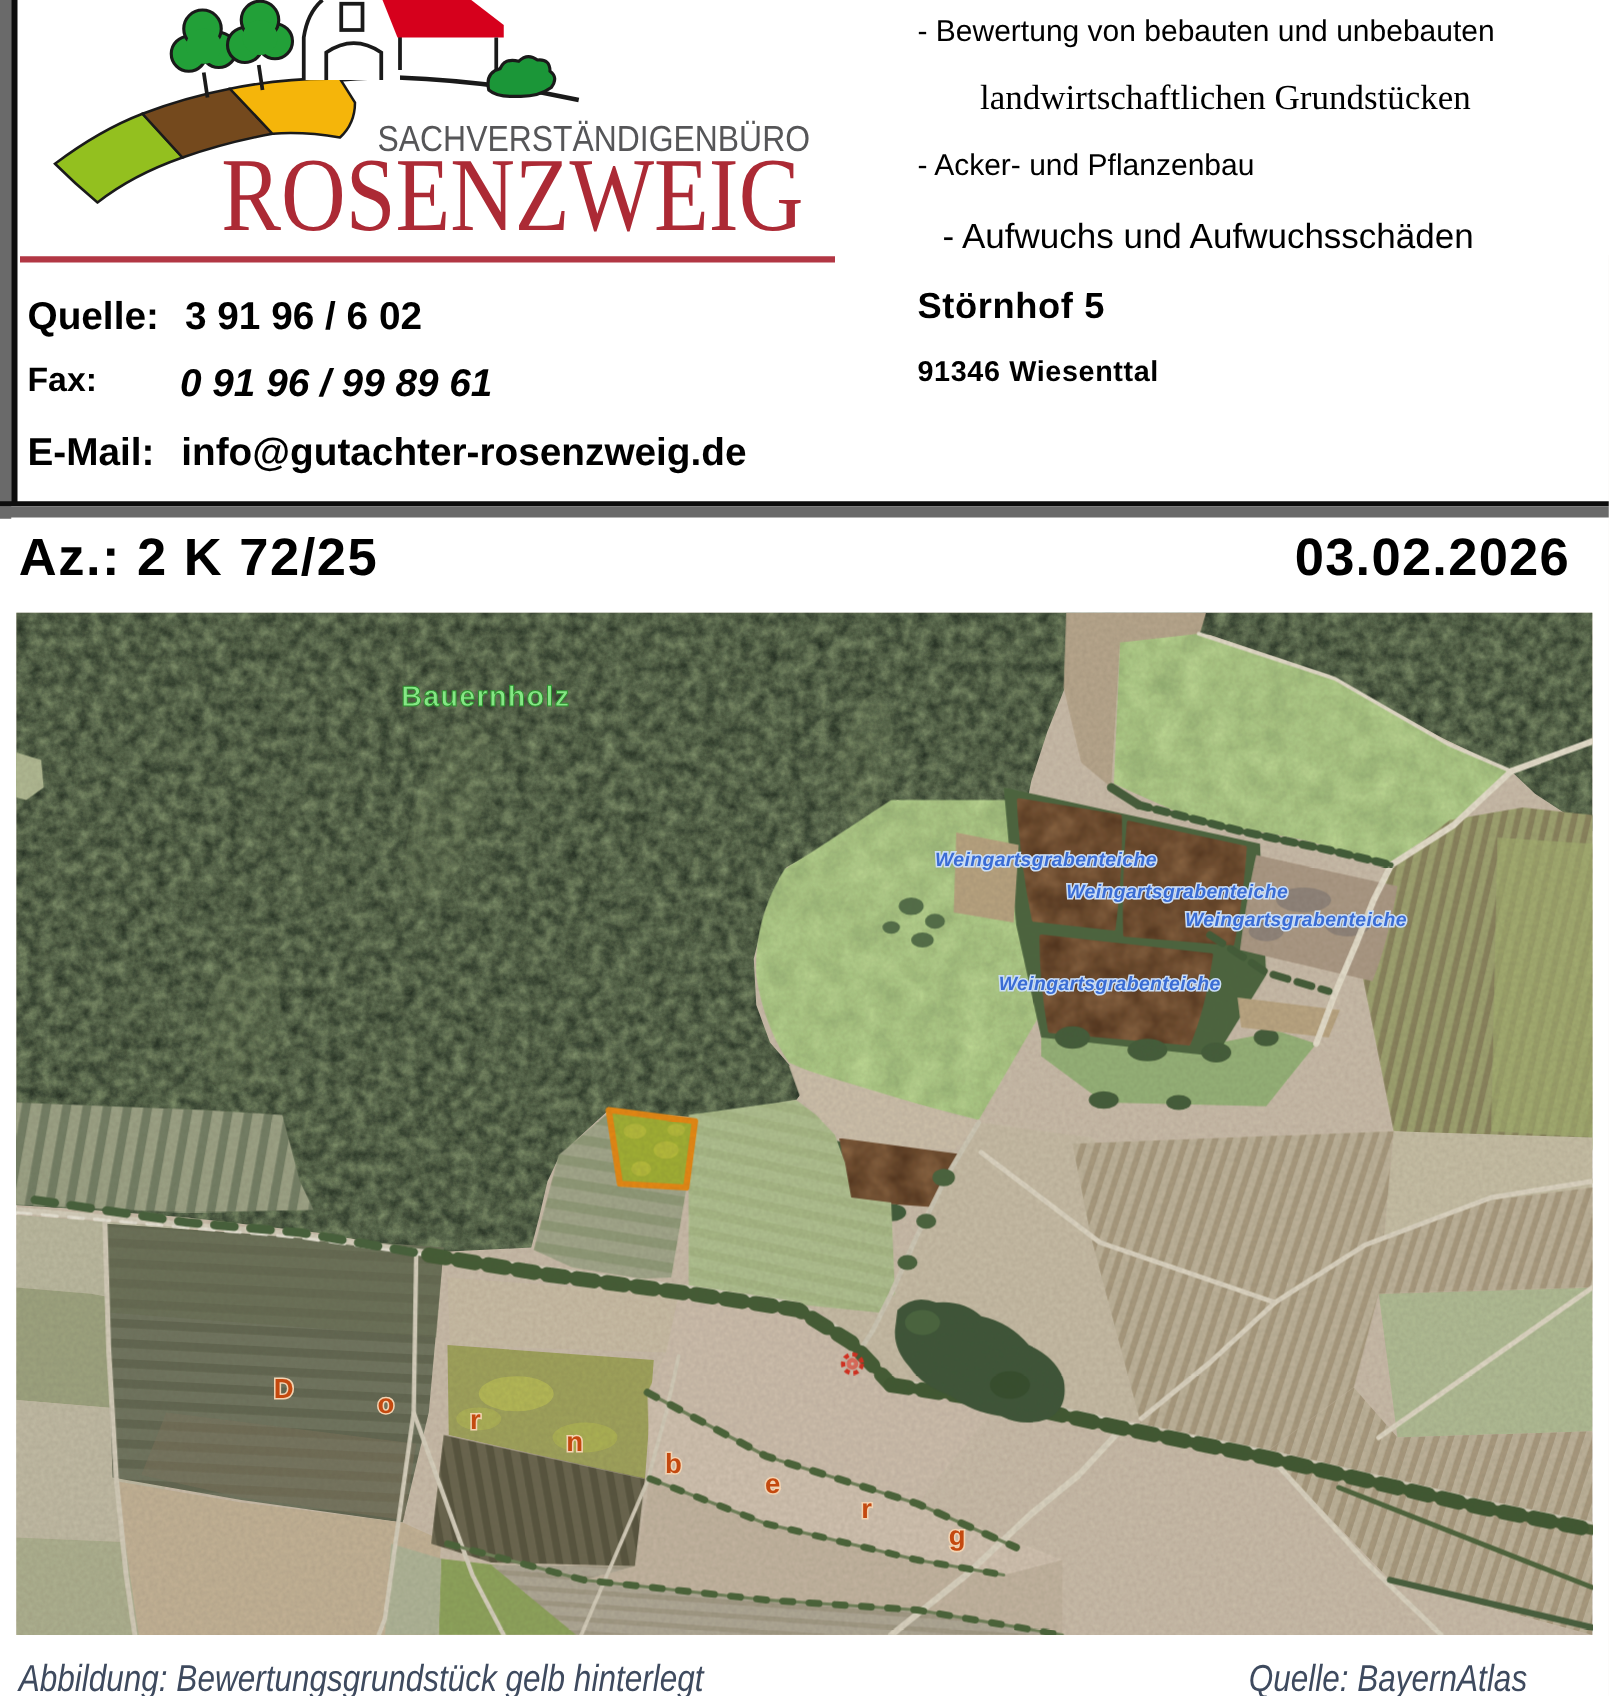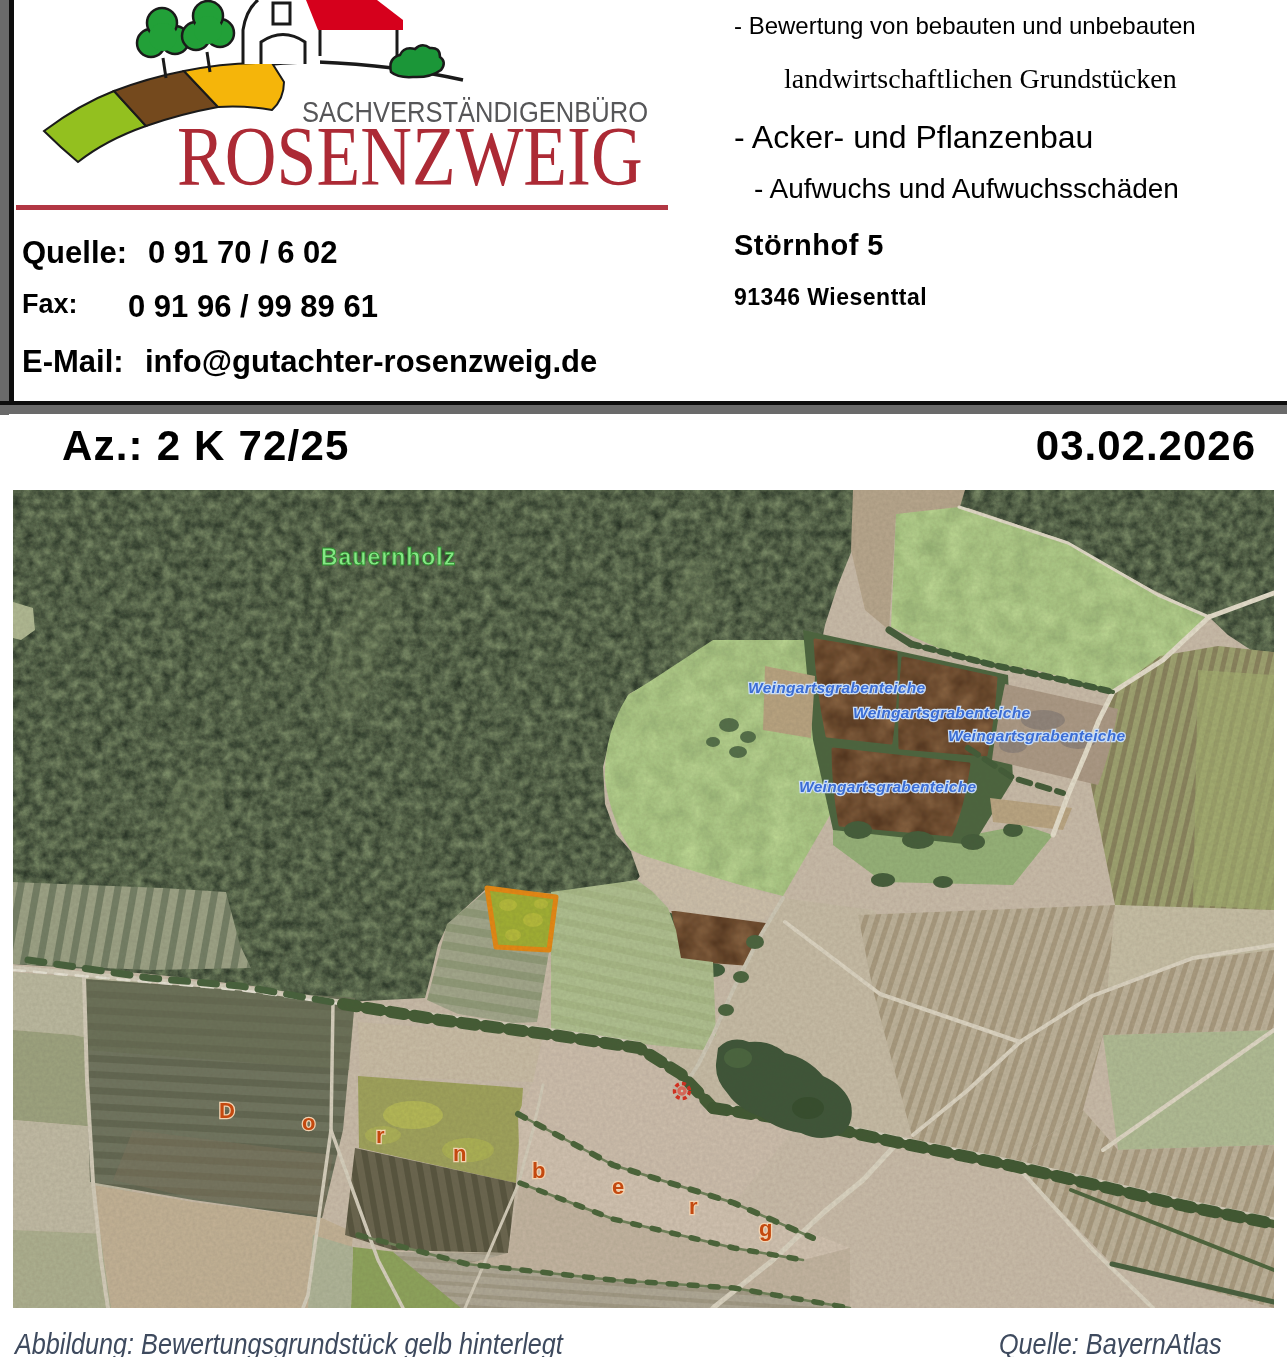--- a/index.html
+++ b/index.html
@@ -63,37 +63,37 @@
   </g>
 </svg>
 
 <div class="abs" style="left:302px;top:98px;line-height:1;font-size:29px;color:#565658;transform:scaleX(0.88);transform-origin:0 0;">SACHVERSTÄNDIGENBÜRO</div>
 
 <div class="abs" style="left:177px;top:115px;font-family:'Liberation Serif',serif;font-size:84px;line-height:1;color:#ac2a35;letter-spacing:0px;transform:scaleX(0.853);transform-origin:0 0;">ROSENZWEIG</div>
 
 <div class="abs" style="left:16px;top:205px;width:652px;height:5px;background:#b23744;"></div>
 
 <div class="abs b" style="left:22px;top:237px;line-height:1;font-size:31px;">Quelle:</div>
-<div class="abs b" style="left:148px;top:237px;line-height:1;font-size:31px;">0 91 70 / 6 02</div>
+<div class="abs b" style="left:148px;top:237px;line-height:1;font-size:31px;">3 91 96 / 6 02</div>
 
 <div class="abs b" style="left:22px;top:291px;line-height:1;font-size:27px;">Fax:</div>
-<div class="abs b" style="left:128px;top:291px;line-height:1;font-size:31px;">0 91 96 / 99 89 61</div>
+<div class="abs b" style="left:144px;top:291px;line-height:1;font-size:31px;font-style:italic;">0 91 96 / 99 89 61</div>
 
 <div class="abs b" style="left:22px;top:346px;line-height:1;font-size:31px;">E-Mail:</div>
 <div class="abs b" style="left:145px;top:346px;line-height:1;font-size:31px;">info@gutachter-rosenzweig.de</div>
 
 <div class="abs" style="left:734px;top:14px;line-height:1;font-size:24px;">- Bewertung von bebauten und unbebauten</div>
 <div class="abs" style="left:784px;top:65px;line-height:1;font-size:28px;font-family:Liberation Serif, serif;">landwirtschaftlichen Grundstücken</div>
-<div class="abs" style="left:734px;top:121px;line-height:1;font-size:32px;">- Acker- und Pflanzenbau</div>
+<div class="abs" style="left:734px;top:121px;line-height:1;font-size:24px;">- Acker- und Pflanzenbau</div>
 <div class="abs" style="left:734px;top:175px;line-height:1;font-size:28px;margin-left:20px;">- Aufwuchs und Aufwuchsschäden</div>
 
 <div class="abs b" style="left:734px;top:231px;line-height:1;font-size:29px;letter-spacing:0.5px;">Störnhof 5</div>
 <div class="abs b" style="left:734px;top:286px;line-height:1;font-size:23px;letter-spacing:0.5px;">91346 Wiesenttal</div>
 
-<div class="abs b" style="left:15px;top:425px;line-height:1;font-size:42px;letter-spacing:1.2px;margin-left:47px;">Az.: 2 K 72/25</div>
+<div class="abs b" style="left:15px;top:425px;line-height:1;font-size:42px;letter-spacing:1.2px;">Az.: 2 K 72/25</div>
 
 <div class="abs b" style="right:31px;top:425px;line-height:1;font-size:42px;letter-spacing:1px;">03.02.2026</div>
 
 <svg class="abs" style="left:13px;top:490px;" width="1261" height="818" viewBox="0 0 1261 818">
 <defs>
 <filter id="fForest" x="-2%" y="-2%" width="104%" height="104%" color-interpolation-filters="sRGB">
   <feTurbulence type="fractalNoise" baseFrequency="0.10 0.10" numOctaves="5" seed="11" result="n"></feTurbulence>
   <feColorMatrix in="n" type="matrix" values="0 0 0 0.44 0.115  0 0 0 0.47 0.165  0 0 0 0.35 0.12  0 0 0 0 1" result="c"></feColorMatrix>
   <feComposite in="c" in2="SourceGraphic" operator="in"></feComposite>
 </filter>

